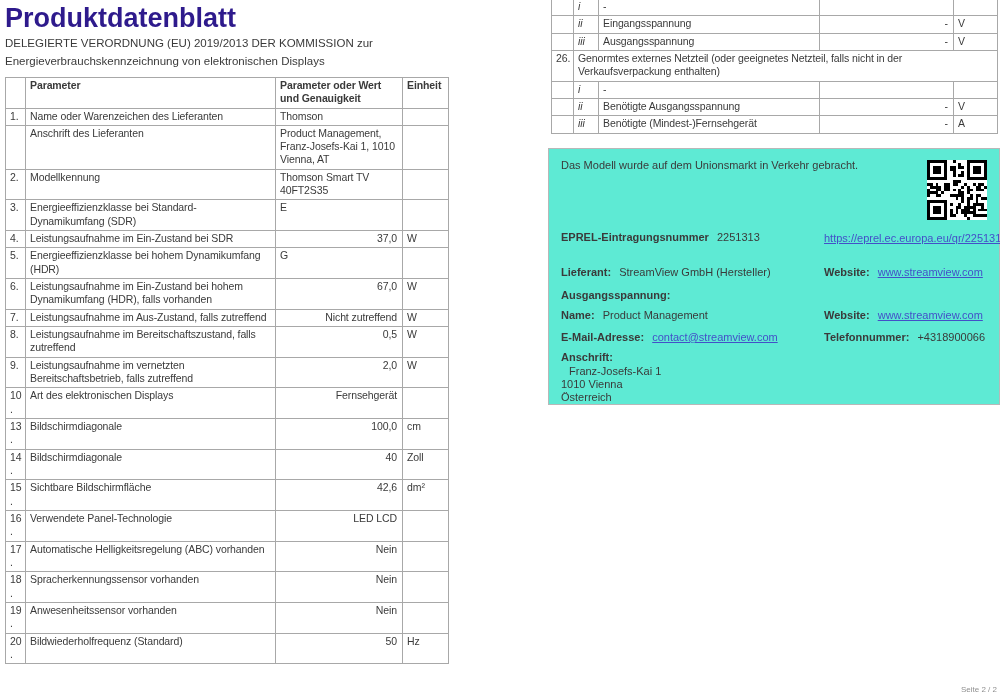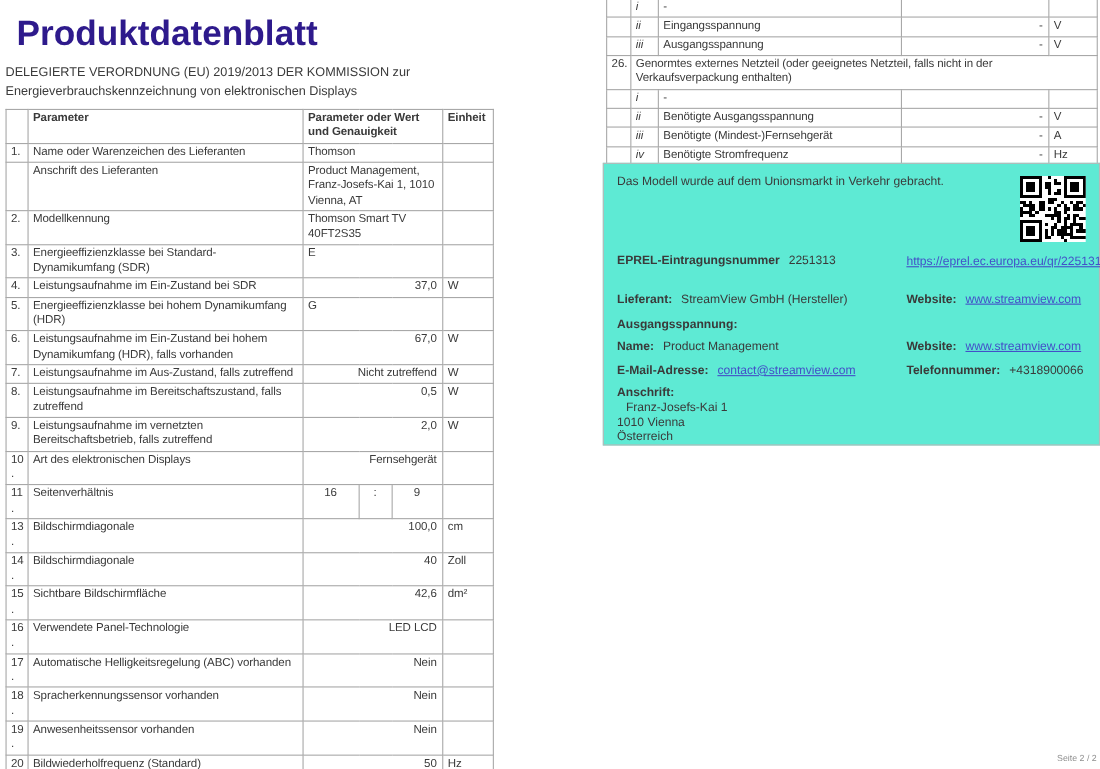--- a/index.html
+++ b/index.html
@@ -1,21 +1,21 @@
 <!DOCTYPE html>
 <html><head>
 <meta charset="utf-8">
 <style>
   html,body{margin:0;padding:0;background:#ffffff;}
   .sheet{position:relative;width:1000px;height:699px;background:#ffffff;
          font-family:"Liberation Sans",sans-serif;color:#3a3a3a;overflow:hidden;}
 
   
   .page1{position:absolute;left:5px;top:4px;width:443px;}
-  .doc-title{font-size:32px;font-weight:bold;color:#2e1a8c;line-height:1.05;margin:10px;}
+  .doc-title{font-size:27px;font-weight:bold;color:#2e1a8c;line-height:1.05;margin:0;}
   .doc-subtitle{font-size:11.5px;line-height:1.5;margin-top:3px;color:#3a3a3a;width:440px;}
 
   table{border-collapse:collapse;table-layout:fixed;}
   td{border:1px solid #a8a8a8;padding:1px 5px 2px 4px;vertical-align:top;
      font-size:10.5px;line-height:1.27;letter-spacing:-0.1px;word-wrap:break-word;}
   .t-right{text-align:right;}
   .t-left{text-align:left;}
   .t-center{text-align:center;}
   .hdr td{font-weight:bold;}
   .c-num{padding-left:4px;padding-right:2px;}
@@ -128,28 +128,20 @@
             <td class="t-right" colspan="3">2,0</td>
             <td class="c-unit">W</td>
           </tr>
           <tr>
             <td class="c-num">10.</td>
             <td class="">Art des elektronischen Displays</td>
             <td class="t-right" colspan="3">Fernsehgerät</td>
             <td class="c-unit"></td>
           </tr>
           <tr>
-            <td class="c-num">11.</td>
-            <td class="">Seitenverhältnis</td>
-            <td class="t-center">16</td>
-            <td class="t-center">:</td>
-            <td class="t-center">9</td>
-            <td class="c-unit"></td>
-          </tr>
-          <tr>
             <td class="c-num">13.</td>
             <td class="">Bildschirmdiagonale</td>
             <td class="t-right" colspan="3">100,0</td>
             <td class="c-unit">cm</td>
           </tr>
           <tr>
             <td class="c-num">14.</td>
             <td class="">Bildschirmdiagonale</td>
             <td class="t-right" colspan="3">40</td>
             <td class="c-unit">Zoll</td>
@@ -242,27 +234,20 @@
           <td class="">Benötigte Ausgangsspannung</td>
           <td class="t-right">-</td>
           <td class="c-unit">V</td>
         </tr>
         <tr>
           <td class="c-num"></td>
           <td class="roman">iii</td>
           <td class="">Benötigte (Mindest-)Fernsehgerät</td>
           <td class="t-right">-</td>
           <td class="c-unit">A</td>
-        </tr>
-        <tr>
-          <td class="c-num"></td>
-          <td class="roman">iv</td>
-          <td class="">Benötigte Stromfrequenz</td>
-          <td class="t-right">-</td>
-          <td class="c-unit">Hz</td>
         </tr>
       </tbody>
   </table>
 
   <div class="info-box">
     <div class="abs" style="left:12px;top:10px;">Das Modell wurde auf dem Unionsmarkt in Verkehr gebracht.</div>
 
     <div class="qr-wrap">
       <svg id="qr-svg" width="60" height="60" viewBox="0 0 21 21" shape-rendering="crispEdges">
           <rect x="0" y="0" width="21" height="21" fill="#fff"></rect>

